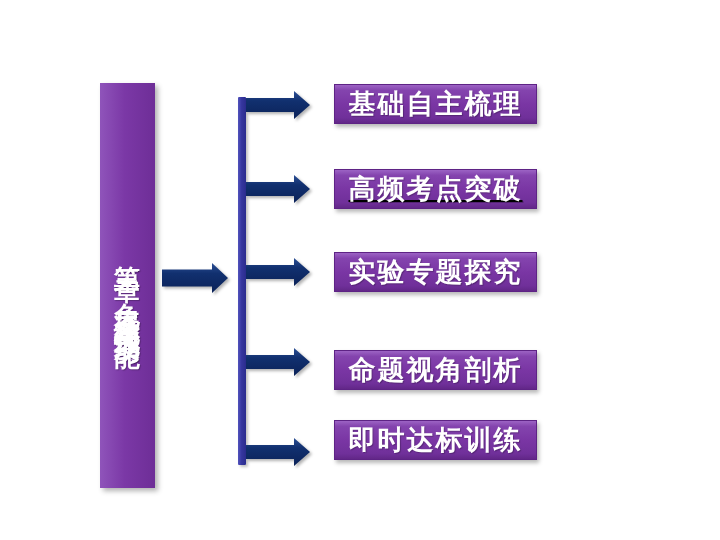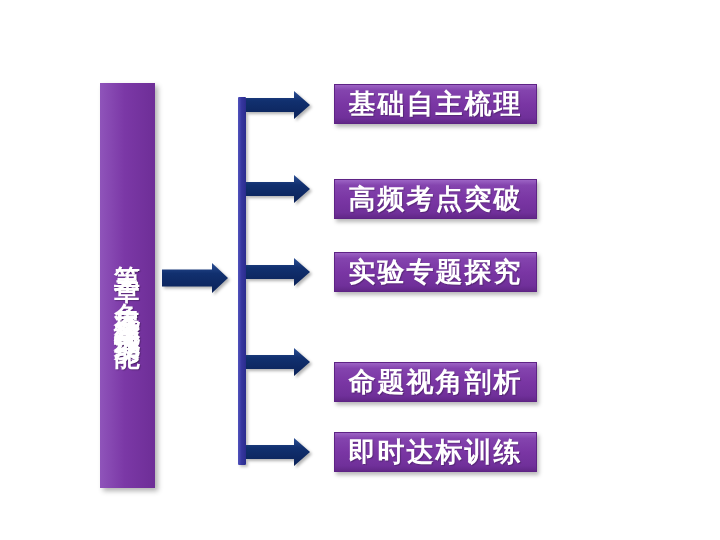--- a/index.html
+++ b/index.html
@@ -75,24 +75,24 @@
     background: linear-gradient(180deg, #9c63c4 0%, #8444ae 14%, #7a36a4 50%, #70309a 86%, #622788 100%);
     border: 1px solid #5e2385;
     box-sizing: border-box;
     box-shadow: 2px 3px 4px rgba(0,0,0,0.28);
     display: flex;
     align-items: center;
     justify-content: center;
     margin-left: 10px;
   }
   .box-1 { top: 84px; }
-  .box-2 { top: 179px; }
+  .box-2 { top: 169px; text-decoration: underline; }
   .box-3 { top: 252px; text-align: right; }
-  .box-4 { top: 362px; }
-  .box-5 { top: 432px; }
+  .box-4 { top: 350px; }
+  .box-5 { top: 420px; }
   .topic-label {
     color: #ffffff;
     font-size: 27px;
     font-weight: 700;
     letter-spacing: 2px;
     white-space: nowrap;
     text-shadow: 1px 1px 1px rgba(0,0,0,0.25);
   }
 </style>
 </head>

